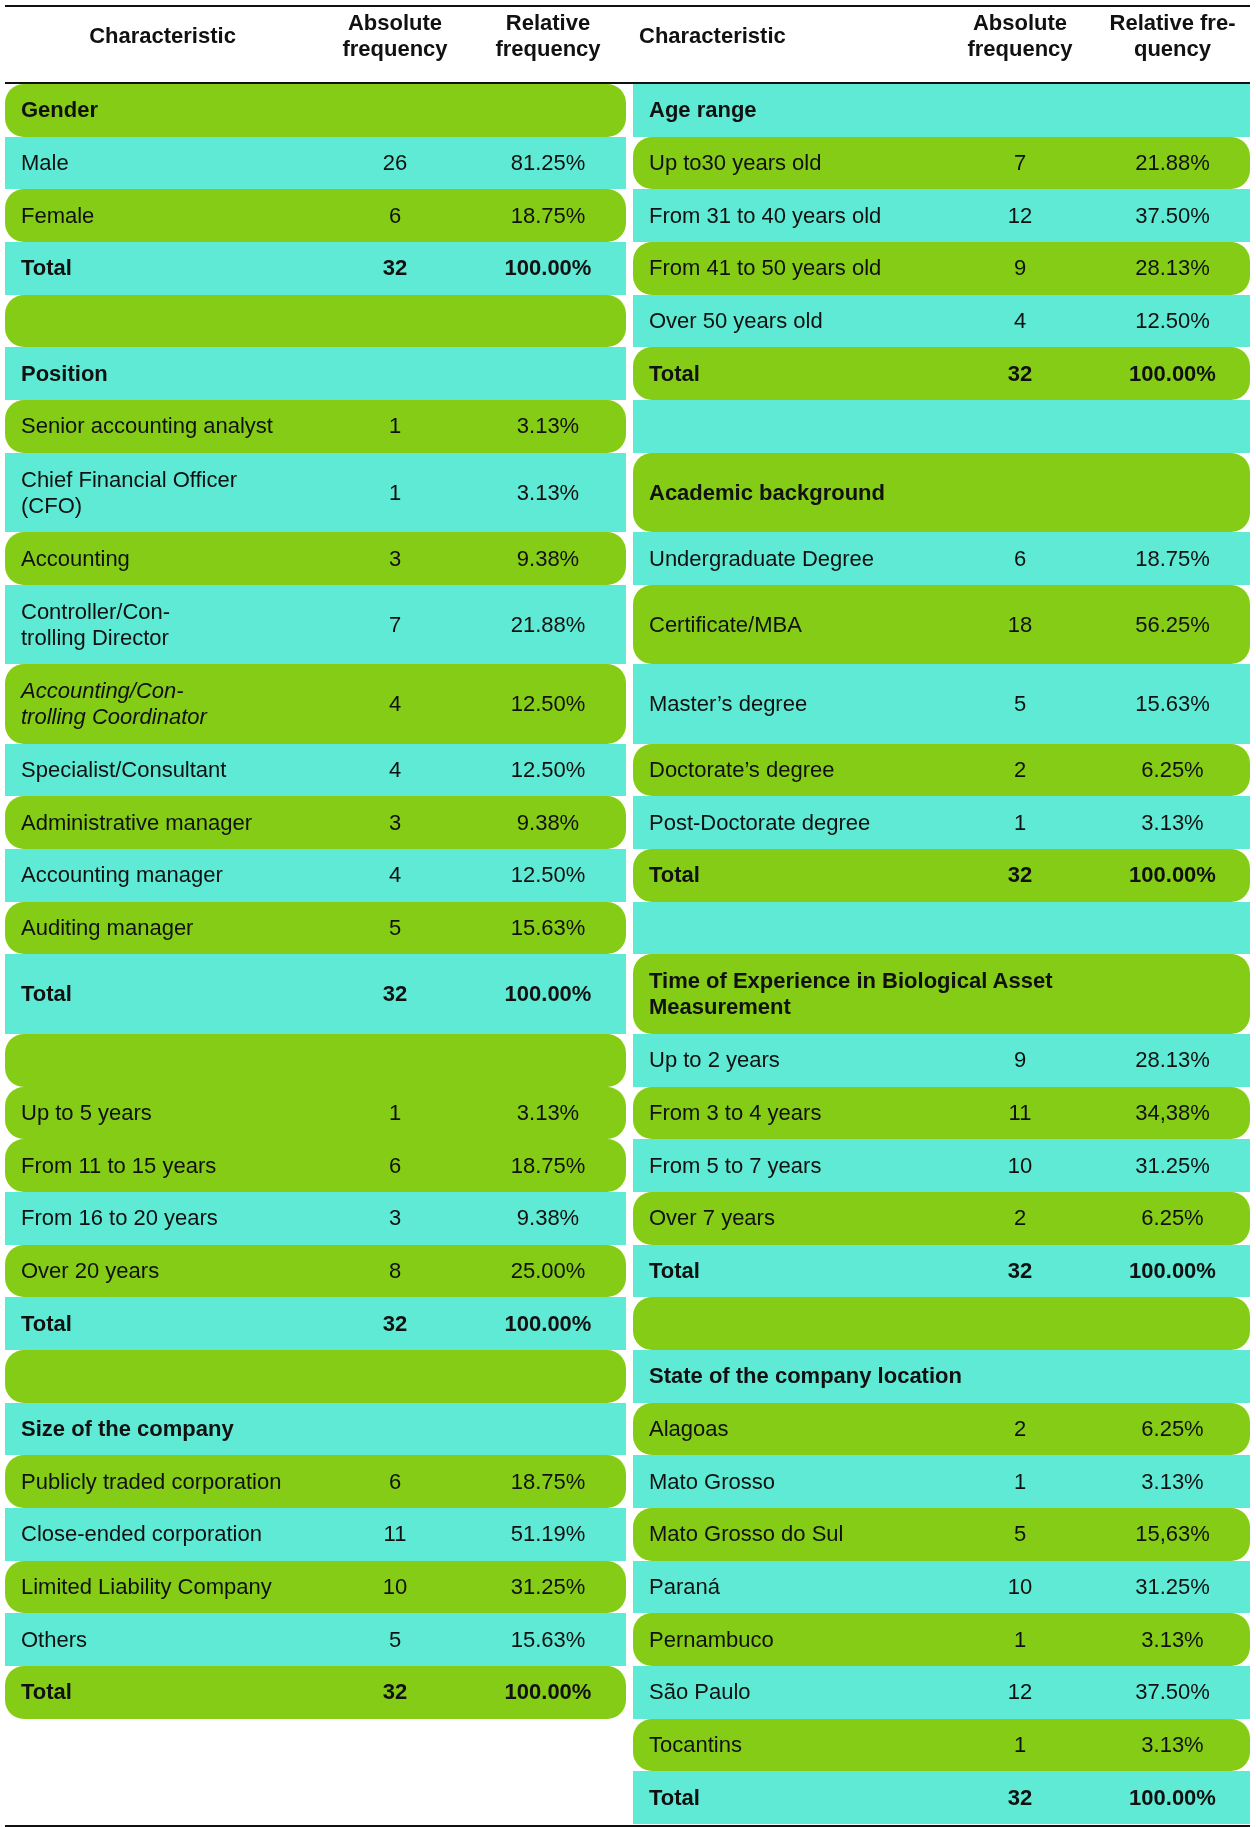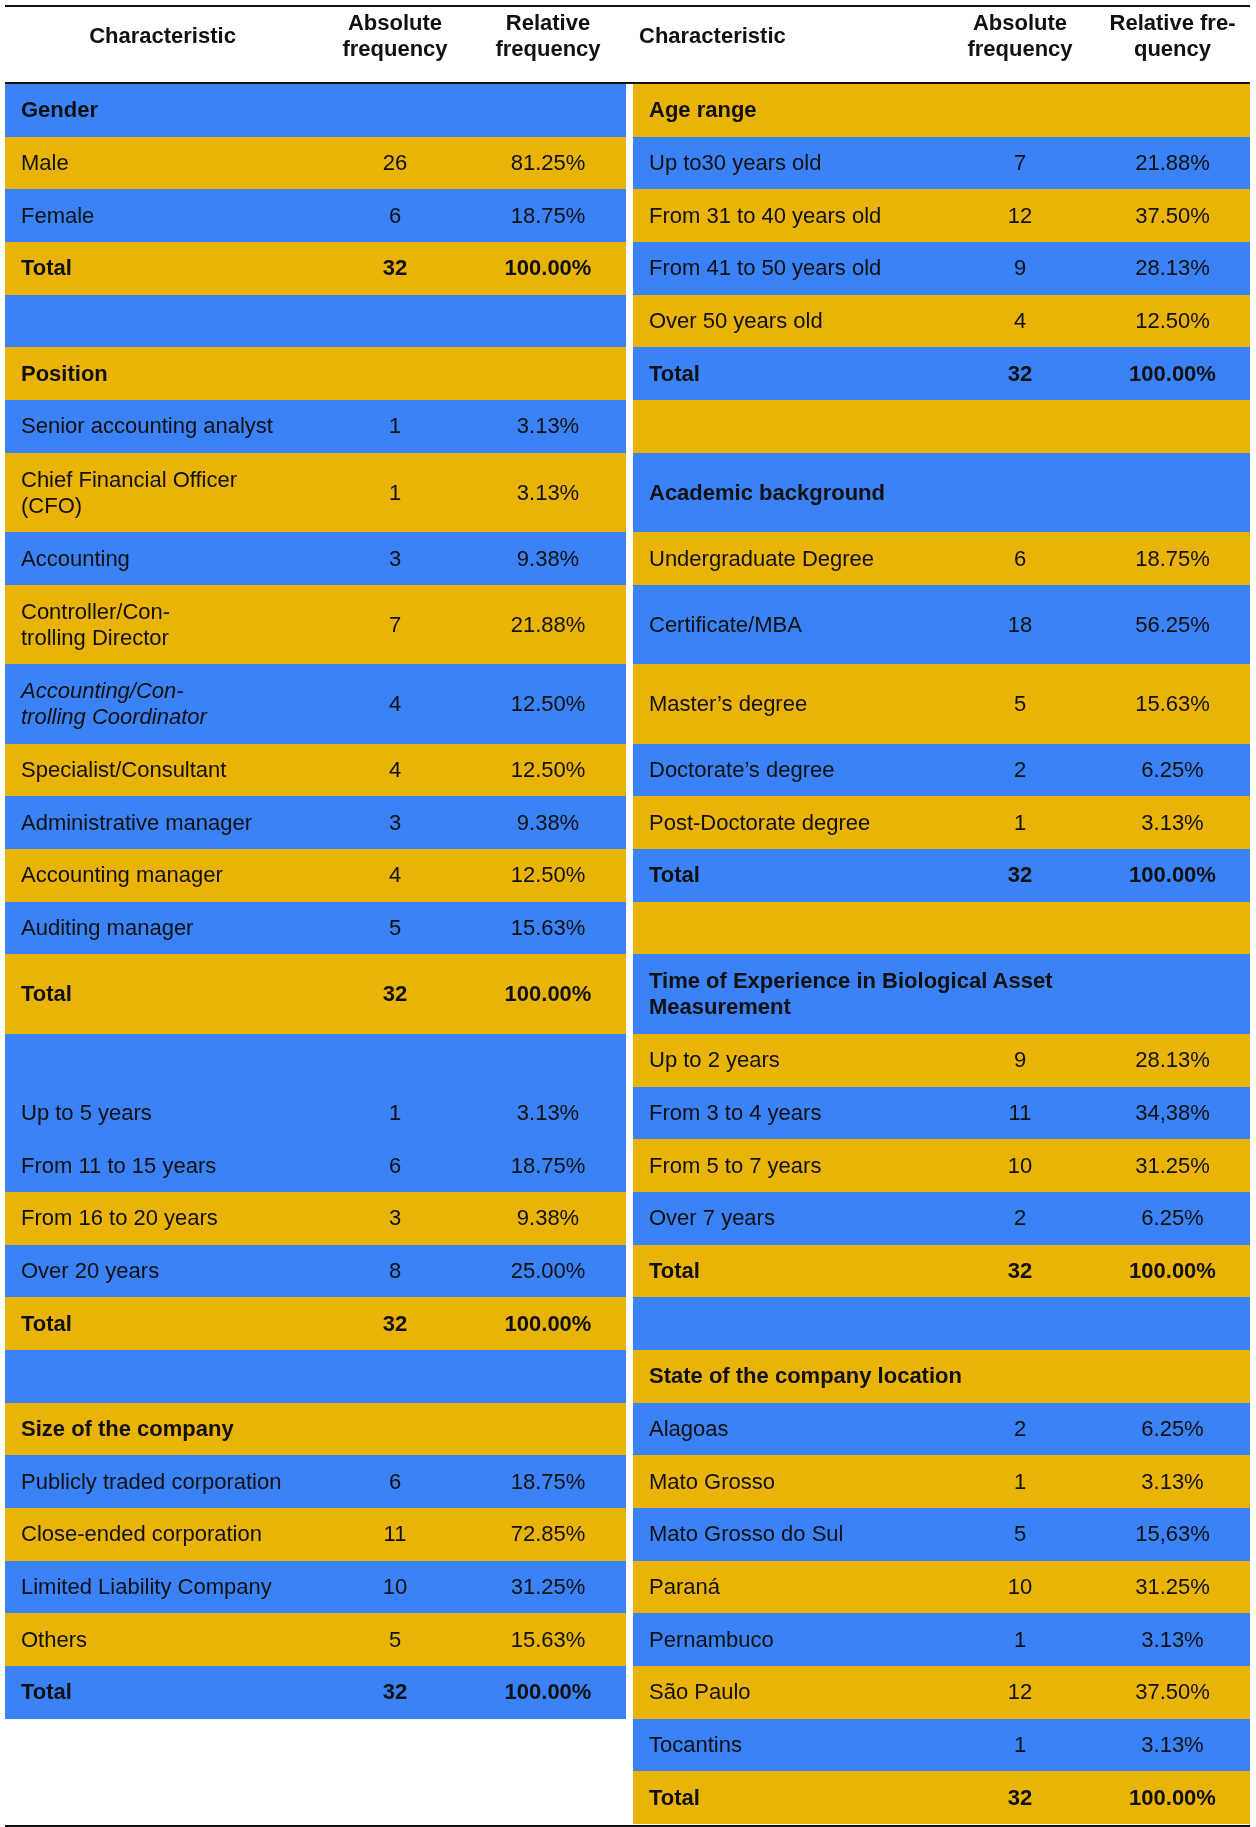--- a/index.html
+++ b/index.html
@@ -9,22 +9,22 @@
   .rule-top { position: absolute; left: 0; top: 0; width: 1245px; height: 2px; background: #111; }
   .rule-head { position: absolute; left: 0; top: 77px; width: 1245px; height: 2px; background: #111; }
   .rule-bottom { position: absolute; left: 0; width: 1245px; height: 2px; background: #111; }
   .head { position: absolute; top: 2px; height: 57px; display: flex; align-items: center; }
   .head .hcell { font-weight: bold; font-size: 22px; line-height: 26px; text-align: center; }
   .panel { position: absolute; top: 79px; }
   .panel.left { left: 0; width: 621px; }
   .panel.right { left: 628px; width: 617px; }
   .row { display: flex; align-items: center; box-sizing: border-box; height: 52.7px; }
   .row.tall { height: 79.4px; }
-  .row.gray { background: #3b82f6; }
-  .row.white { background: #eab308; }
+  .row.gray { background: #84cc16; border-radius: 19px; }
+  .row.white { background: #5eead4; }
   .c1 { padding-left: 16px; font-size: 22px; line-height: 26px; box-sizing: border-box; }
   .c2, .c3 { font-size: 22px; line-height: 26px; text-align: center; box-sizing: border-box; }
   .panel.left .c1 { width: 315px; }
   .panel.left .c2 { width: 150px; }
   .panel.left .c3 { width: 156px; }
   .panel.right .c1 { width: 312px; }
   .panel.right .c2 { width: 150px; }
   .panel.right .c3 { width: 155px; }
   .row.section .c1, .row.total .c1, .row.total .c2, .row.total .c3 { font-weight: bold; }
   .row.section .c1 { width: 100% !important; }
@@ -159,21 +159,21 @@
         <div class="c1">Size of the company</div>
       </div>
       <div class="row gray">
         <div class="c1">Publicly traded corporation</div>
         <div class="c2">6</div>
         <div class="c3">18.75%</div>
       </div>
       <div class="row white">
         <div class="c1">Close-ended corporation</div>
         <div class="c2">11</div>
-        <div class="c3">72.85%</div>
+        <div class="c3">51.19%</div>
       </div>
       <div class="row gray">
         <div class="c1">Limited Liability Company</div>
         <div class="c2">10</div>
         <div class="c3">31.25%</div>
       </div>
       <div class="row white">
         <div class="c1">Others</div>
         <div class="c2">5</div>
         <div class="c3">15.63%</div>

